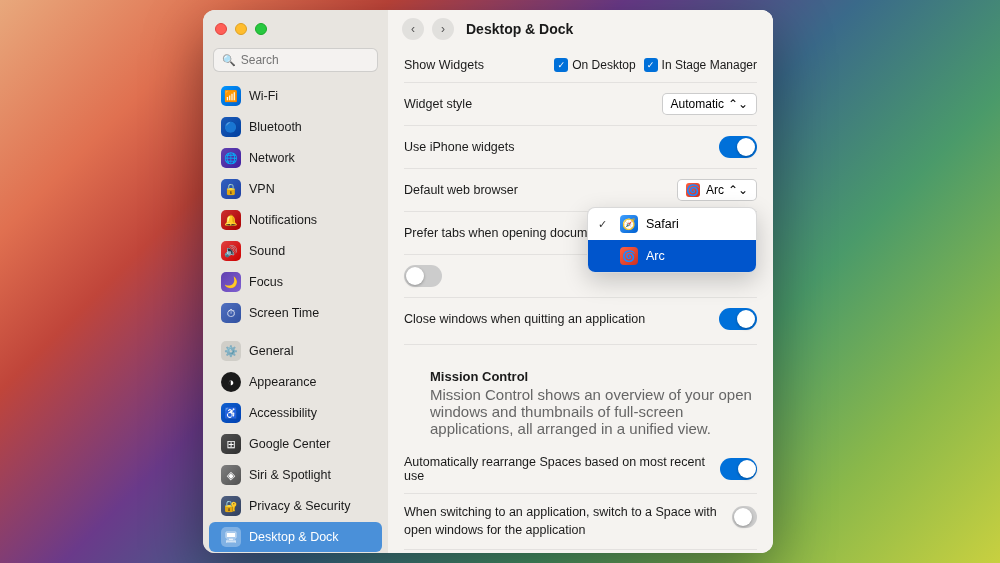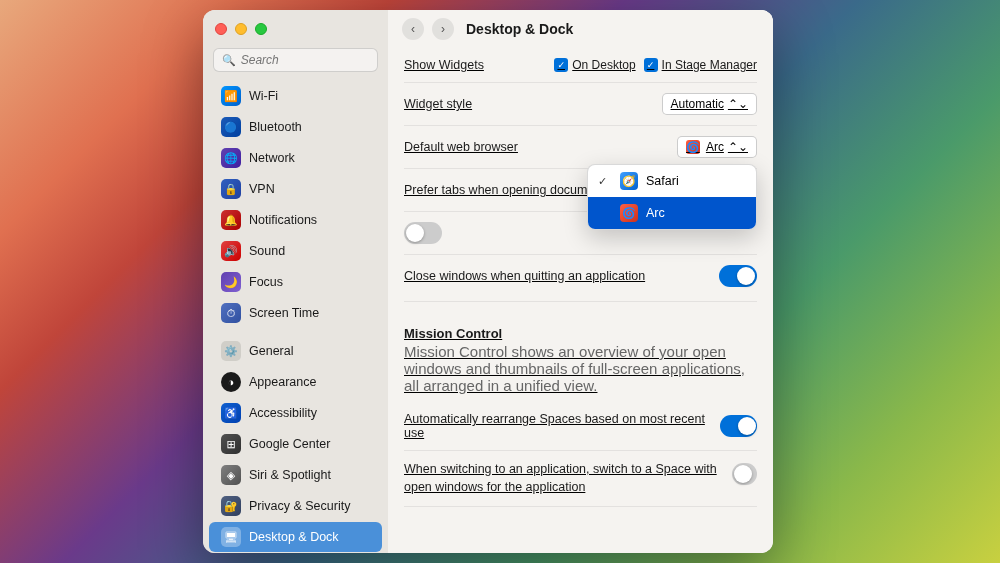--- a/index.html
+++ b/index.html
@@ -61,21 +61,20 @@
       color: #888;
       font-size: 11px;
     }
     .search-input {
       border: none;
       background: transparent;
       font-size: 12px;
       color: #555;
       outline: none;
       width: 100%;
-      font-style: italic;
     }
     .sidebar-items {
       overflow-y: auto;
       flex: 1;
     }
     .sidebar-item {
       display: flex;
       align-items: center;
       padding: 5px 12px;
       gap: 8px;
@@ -145,21 +144,20 @@
     .main-title {
       font-size: 14px;
       font-weight: 600;
       color: #1a1a1a;
       margin-left: 4px;
     }
     .content-scroll {
       flex: 1;
       overflow-y: auto;
       padding: 0 16px 16px;
-      text-decoration: underline;
     }
     .setting-row {
       display: flex;
       align-items: center;
       justify-content: space-between;
       padding: 10px 0;
       border-bottom: 1px solid rgba(0,0,0,0.07);
       position: relative;
     }
     .setting-label {
@@ -377,20 +375,24 @@
       </div>
 
       <div class="setting-row">
         <span class="setting-label">Widget style</span>
         <button class="select-btn">
           <span>Automatic</span>
           <span>⌃⌄</span>
         </button>
       </div>
 
+      <div class="setting-row">
+        <span class="setting-label">Use iPhone widgets</span>
+        <div class="toggle on"></div>
+      </div>
 
       <div class="setting-row">
         <span class="setting-label">Default web browser</span>
         <div class="dropdown-container">
           <button class="select-btn">
             <div class="dropdown-icon icon-arc" style="width:14px;height:14px;border-radius:3px;margin-right:2px;">🌀</div>
             <span>Arc</span>
             <span>⌃⌄</span>
           </button>
 
@@ -419,21 +421,21 @@
       <div class="setting-row">
         <div class="toggle off"></div>
       </div>
       <div class="setting-row" style="align-items:flex-start;flex-direction:column;">
         <div style="display:flex;align-items:center;justify-content:space-between;width:100%;padding-bottom:4px;">
           <span class="setting-label">Close windows when quitting an application</span>
           <div class="toggle on"></div>
         </div>
       </div>
 
-      <div style="padding-top:10px;">
+      <div style="padding-top:10px;margin-left:26px;">
         <div class="section-header">Mission Control</div>
         <div class="section-desc">Mission Control shows an overview of your open windows and thumbnails of full-screen applications, all arranged in a unified view.</div>
       </div>
       <div class="setting-row">
         <span class="setting-label">Automatically rearrange Spaces based on most recent use</span>
         <div class="toggle on"></div>
       </div>
       <div class="setting-row" style="align-items:flex-start;">
         <span class="setting-label" style="max-width:420px;line-height:1.4;">When switching to an application, switch to a Space with open windows for the application</span>
         <div class="toggle off" style="margin-top:2px;"></div>

